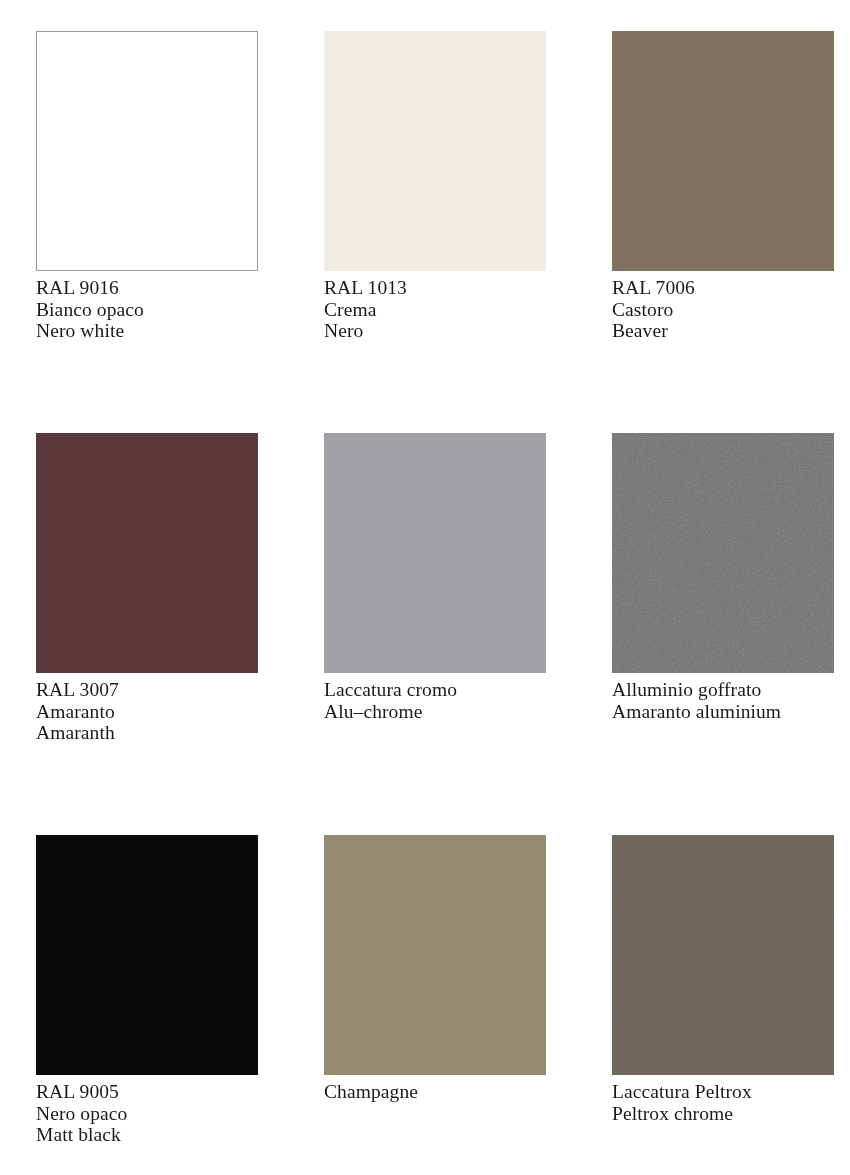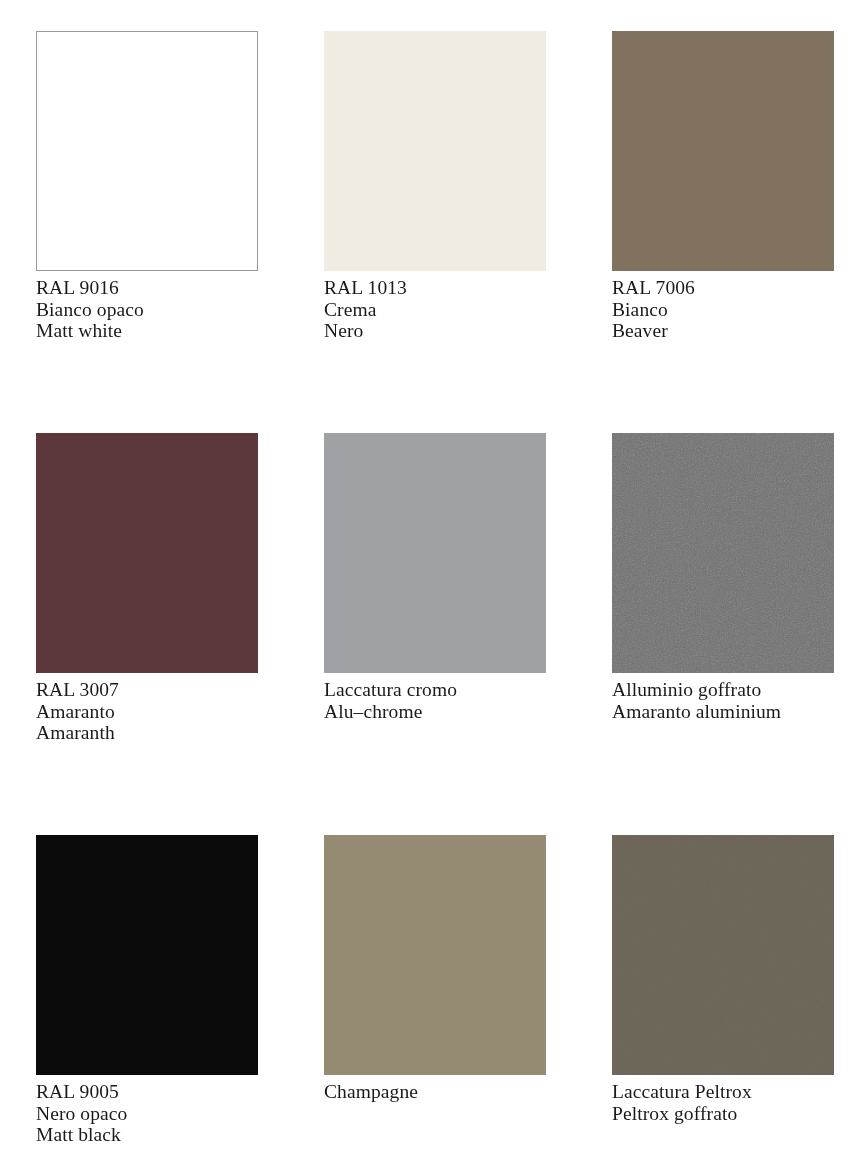--- a/index.html
+++ b/index.html
@@ -100,38 +100,38 @@
     </defs>
   </svg>
 
   <div class="grid">
 
     <div class="cell">
       <div class="swatch bordered" style="background-color: rgb(255, 255, 255);"></div>
       <div class="labels">
         <span class="line">RAL 9016</span>
         <span class="line">Bianco opaco</span>
-        <span class="line">Matt white</span>
+        <span class="line">Nero white</span>
       </div>
     </div>
 
     <div class="cell">
       <div class="swatch" style="background-color: rgb(241, 236, 225);"></div>
       <div class="labels">
         <span class="line">RAL 1013</span>
         <span class="line">Crema</span>
         <span class="line">Nero</span>
       </div>
     </div>
 
     <div class="cell">
       <div class="swatch" style="background-color: rgb(129, 113, 95);"></div>
       <div class="labels">
         <span class="line">RAL 7006</span>
-        <span class="line">Bianco</span>
+        <span class="line">Castoro</span>
         <span class="line">Beaver</span>
       </div>
     </div>
 
     <div class="cell">
       <div class="swatch" style="background-color: rgb(92, 55, 60);"></div>
       <div class="labels">
         <span class="line">RAL 3007</span>
         <span class="line">Amaranto</span>
         <span class="line">Amaranth</span>
@@ -180,18 +180,18 @@
 
     <div class="cell">
       <div class="swatch" style="background-color: rgb(107, 100, 87);">
         <svg class="swatch-texture" preserveAspectRatio="none" viewBox="0 0 222 240">
           <rect width="222" height="240" filter="url(#fineGrainFilter)" opacity="0.5"></rect>
         </svg>
       </div>
       <div class="labels">
 
         <span class="line">Laccatura Peltrox</span>
-        <span class="line">Peltrox goffrato</span>
+        <span class="line">Peltrox chrome</span>
       </div>
     </div>
 
   </div>
 </div>
 
 </body></html>

